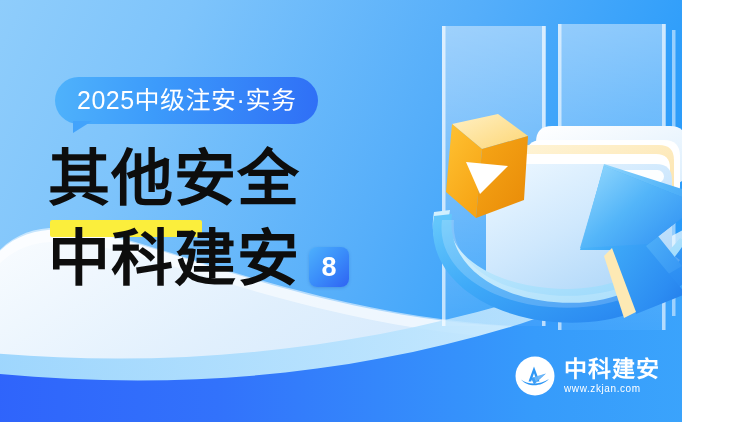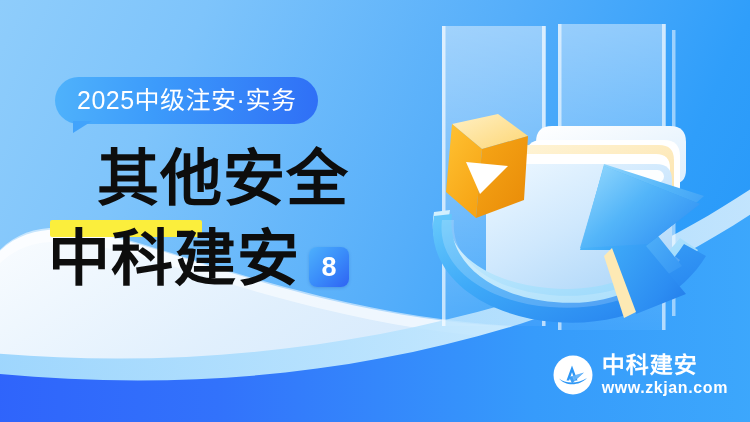--- a/index.html
+++ b/index.html
@@ -3,21 +3,21 @@
 <meta charset="utf-8">
 <title>Course Banner</title>
 <style>
   html, body {
     margin: 0;
     padding: 0;
     background: #ffffff;
   }
   .banner {
     position: relative;
-    width: 750px;
+    width: 682px;
     height: 422px;
     overflow: hidden;
     font-family: "Liberation Sans", "DejaVu Sans", sans-serif;
     background: linear-gradient(115deg, #8FCDFB 0%, #7EC4FB 22%, #55AEFA 55%, #2F9EFA 80%, #2396F9 100%);
   }
 
   
   .bg-layer { position: absolute; inset: 0; }
   .bg-layer svg { display: block; width: 750px; height: 422px; }
 
@@ -67,21 +67,20 @@
     border-right: 19px solid transparent;
     border-top: 12px solid #42A3FB;
   }
 
   
   .headline {
     position: absolute;
     left: 48px;
     top: 148px;
     z-index: 6;
-    text-align: right;
   }
   .line {
     position: relative;
     line-height: 1;
     white-space: nowrap;
   }
   .line1 { margin-bottom: 18px; height: 62px; }
   .line2 { height: 62px; display: flex; align-items: flex-end; }
 
   .hl-mark {
@@ -148,22 +147,22 @@
   .brand-name {
     color: #ffffff;
     font-size: 23px;
     font-weight: 700;
     letter-spacing: 1px;
     line-height: 1;
     font-family: "Liberation Sans", "DejaVu Sans", sans-serif;
   }
   .brand-url {
     color: #ffffff;
-    font-size: 16px;
-    font-weight: 700;
+    font-size: 10px;
+    font-weight: 400;
     letter-spacing: 0.6px;
     line-height: 1;
     font-family: "Liberation Sans", "DejaVu Sans", sans-serif;
   }
 </style>
 </head>
 <body>
 
 <div class="banner">
 

